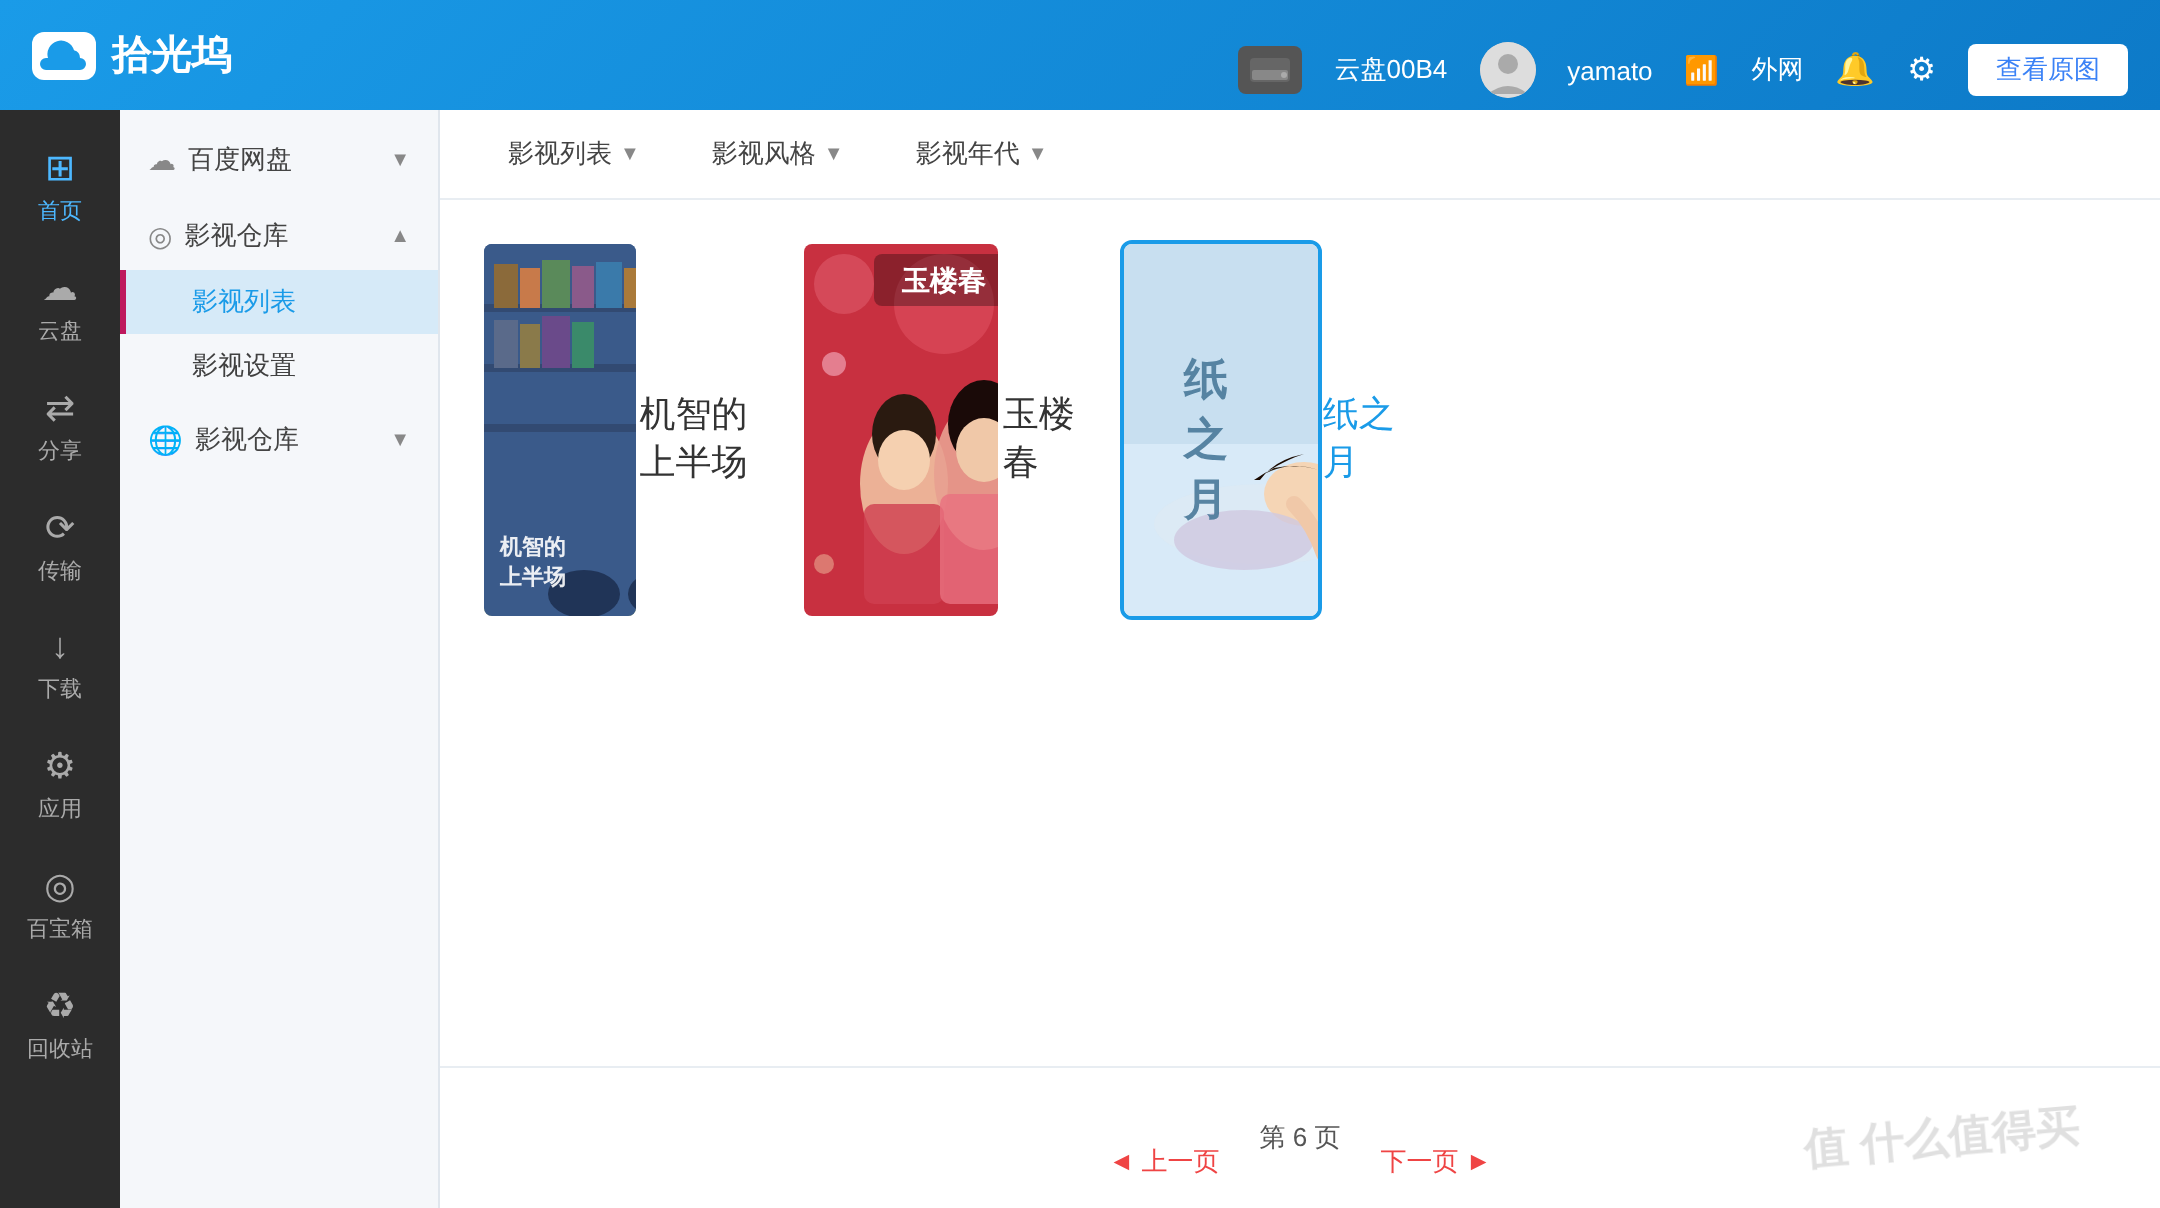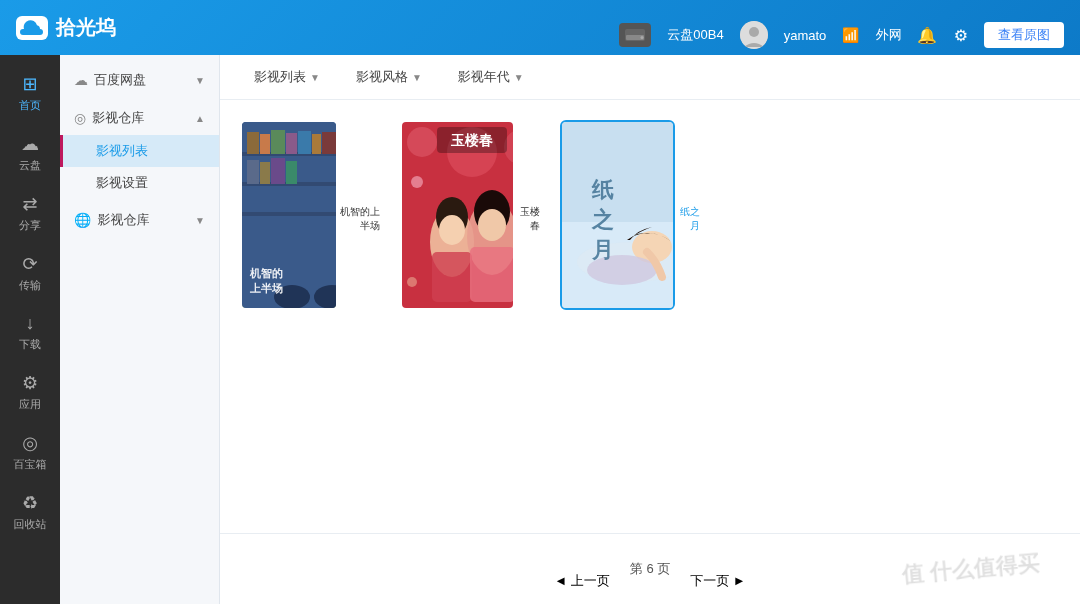--- a/index.html
+++ b/index.html
@@ -241,23 +241,23 @@
       border-radius: 6px;
       overflow: hidden;
       margin-bottom: 8px;
       border: 2px solid transparent;
     }
     .movie-card.selected .movie-poster {
       border-color: #1a9be8;
       background: #e8f4fd;
     }
     .movie-title {
-      font-size: 10px;
+      font-size: 18px;
       color: #333;
-      text-align: right;
+      text-align: left;
     }
     .movie-card.selected .movie-title {
       color: #1a9be8;
     }
 
     
     .poster-1 {
       width: 100%;
       height: 100%;
       background: linear-gradient(160deg, #2a4a7f 0%, #4a7ab5 30%, #8faecc 60%, #c8d4a0 80%, #8fa060 100%);
@@ -273,21 +273,21 @@
       padding: 14px;
       display: flex;
       align-items: center;
       justify-content: center;
       gap: 20px;
       border-top: 1px solid #e8edf2;
       flex-shrink: 0;
     }
     .page-btn {
       font-size: 13px;
-      color: #000000;
+      color: #ef4444;
       cursor: pointer;
       background: none;
       border: none;
       font-family: inherit;
       margin-top: 24px;
     }
     .page-current {
       font-size: 13px;
       color: #555;
     }

